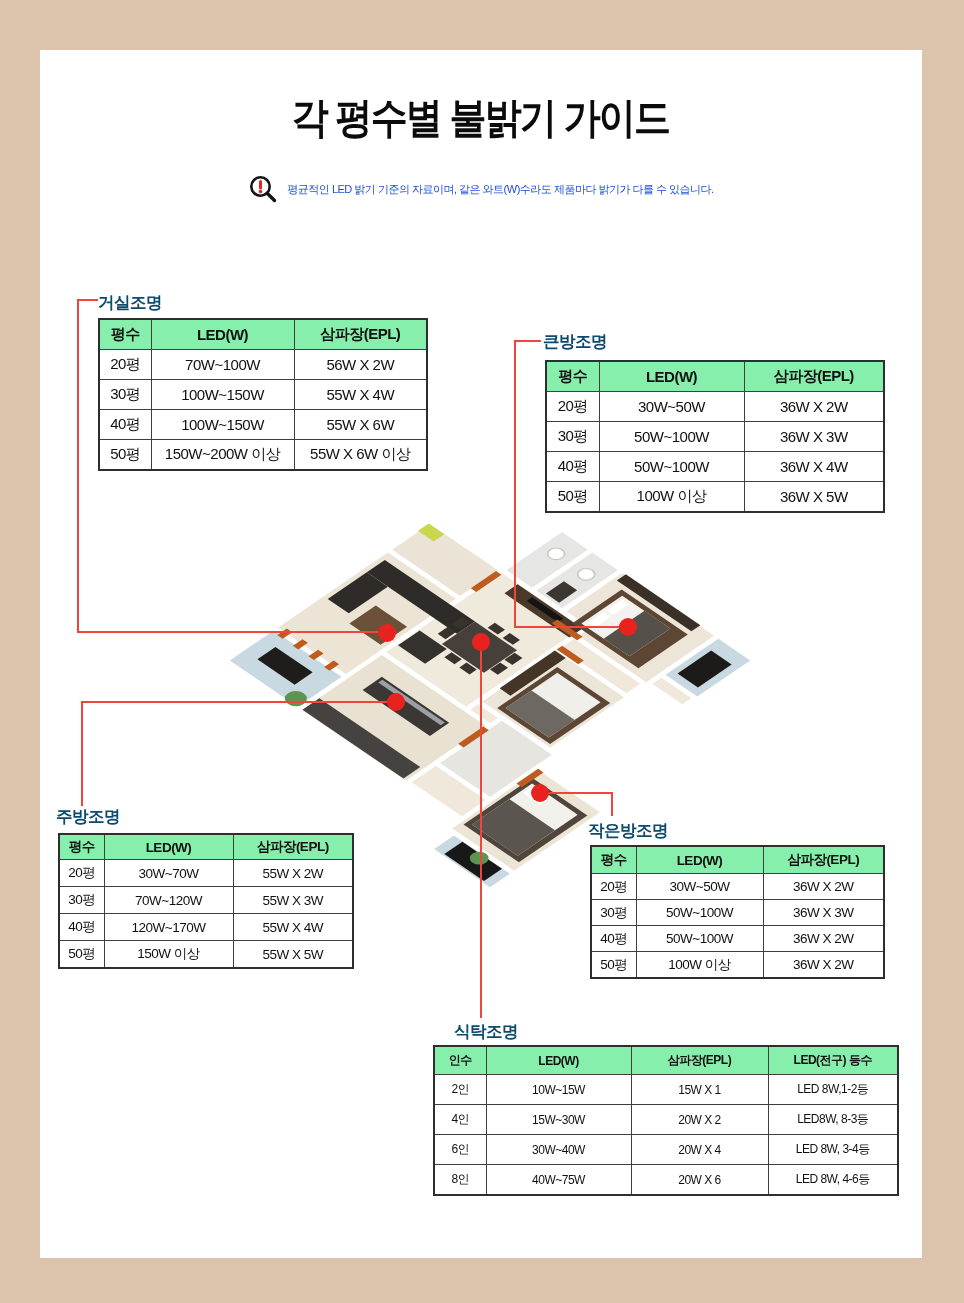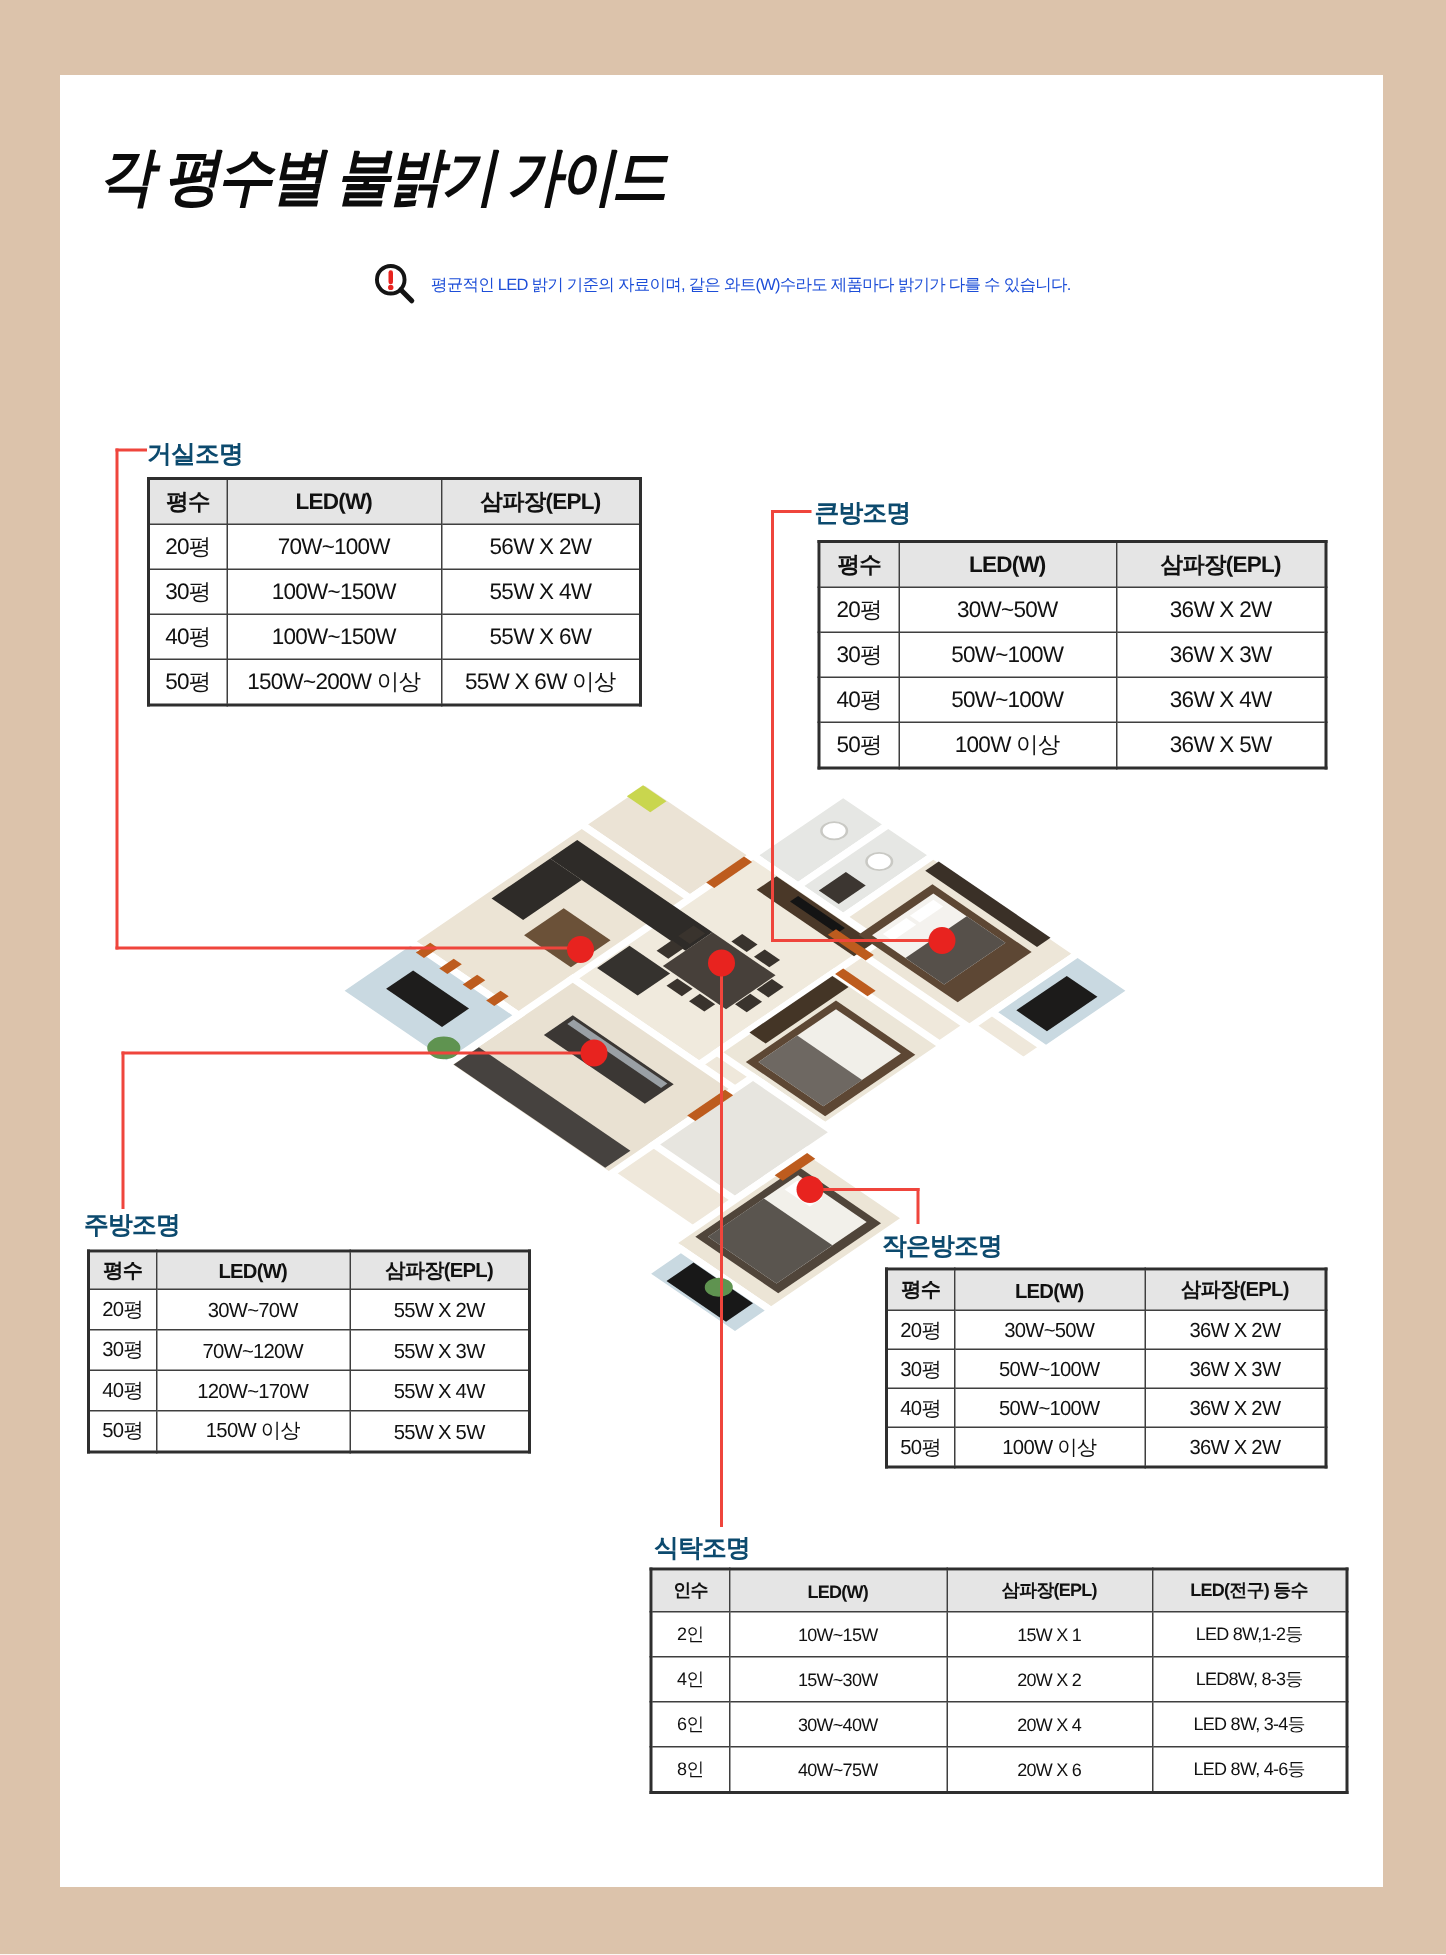--- a/index.html
+++ b/index.html
@@ -1,34 +1,34 @@
 <!DOCTYPE html>
 <html><head>
 <meta charset="utf-8">
 <style>
   html,body{margin:0;padding:0;background:#ffffff;}
   .page{position:relative;width:964px;height:1303px;background:#ffffff;overflow:hidden;
         font-family:"Liberation Sans","DejaVu Sans",sans-serif;}
   .frame{position:absolute;inset:0;border-style:solid;border-color:#dcc3ab;
          border-width:50px 42px 45px 40px;pointer-events:none;z-index:40;}
-  .title-wrap{position:absolute;left:40px;right:42px;top:90px;display:flex;font-style:italic;}
+  .title-wrap{position:absolute;left:40px;right:42px;top:90px;display:flex;justify-content:center;}
   .title{font-size:42px;font-weight:bold;color:#0b0b0b;letter-spacing:-2px;white-space:nowrap;
          transform:scaleX(0.88);transform-origin:center;}
   .notice{position:absolute;left:40px;right:42px;top:174px;display:flex;justify-content:center;
           align-items:center;gap:9px;}
   .notice-text{font-size:11px;color:#1d4ed8;letter-spacing:-0.5px;}
   .callout-label{position:absolute;font-size:16.5px;font-weight:bold;color:#0c4a6e;
                  letter-spacing:-0.5px;white-space:nowrap;z-index:30;}
   .rline{position:absolute;background:#ef453c;z-index:20;}
   .dot{position:absolute;width:18px;height:18px;border-radius:50%;background:#e8231f;z-index:25;}
   table.tbl{position:absolute;border-collapse:collapse;table-layout:fixed;background:#fff;
             border:2px solid #2e2e2e;z-index:15;}
   .tbl th,.tbl td{border:1px solid #3f3f3f;text-align:center;vertical-align:middle;padding:0;
                   color:#111;letter-spacing:-0.5px;overflow:hidden;white-space:nowrap;}
-  .tbl th{background:#e5e5e5;font-weight:bold;}
+  .tbl th{background:#86efac;font-weight:bold;}
   .t-living{left:98px;top:318px;width:330px;font-size:15px;}
   .t-living th{height:29px;} .t-living td{height:29px;}
   .t-big{left:545px;top:360px;width:340px;font-size:15px;}
   .t-big th{height:29px;} .t-big td{height:29px;}
   .t-kitchen{left:58px;top:833px;width:296px;font-size:13.5px;}
   .t-kitchen th{height:24px;} .t-kitchen td{height:26px;}
   .t-small{left:590px;top:845px;width:295px;font-size:13.5px;}
   .t-small th{height:26px;} .t-small td{height:25px;}
   .t-dining{left:433px;top:1045px;width:466px;font-size:12px;}
   .t-dining th{height:27px;} .t-dining td{height:29px;}
@@ -58,21 +58,21 @@
         <circle cx="12.5" cy="17.6" r="1.8" fill="#e8231f"></circle>
       </svg>
     </span>
     <span class="notice-text">평균적인 LED 밝기 기준의 자료이며, 같은 와트(W)수라도 제품마다 밝기가 다를 수 있습니다.</span>
   </div>
 
   <div class="callout-label" style="left:98px;top:292px;">거실조명</div>
   <div class="callout-label" style="left:543px;top:331px;">큰방조명</div>
   <div class="callout-label" style="left:56px;top:806px;">주방조명</div>
   <div class="callout-label" style="left:588px;top:820px;">작은방조명</div>
-  <div class="callout-label" style="left:436px;top:1021px;">식탁조명</div>
+  <div class="callout-label" style="left:454px;top:1021px;">식탁조명</div>
 
   <table class="tbl t-living">
       <colgroup>
         <col>
         <col>
         <col>
       </colgroup>
       <thead>
         <tr>
           <th>평수</th>

